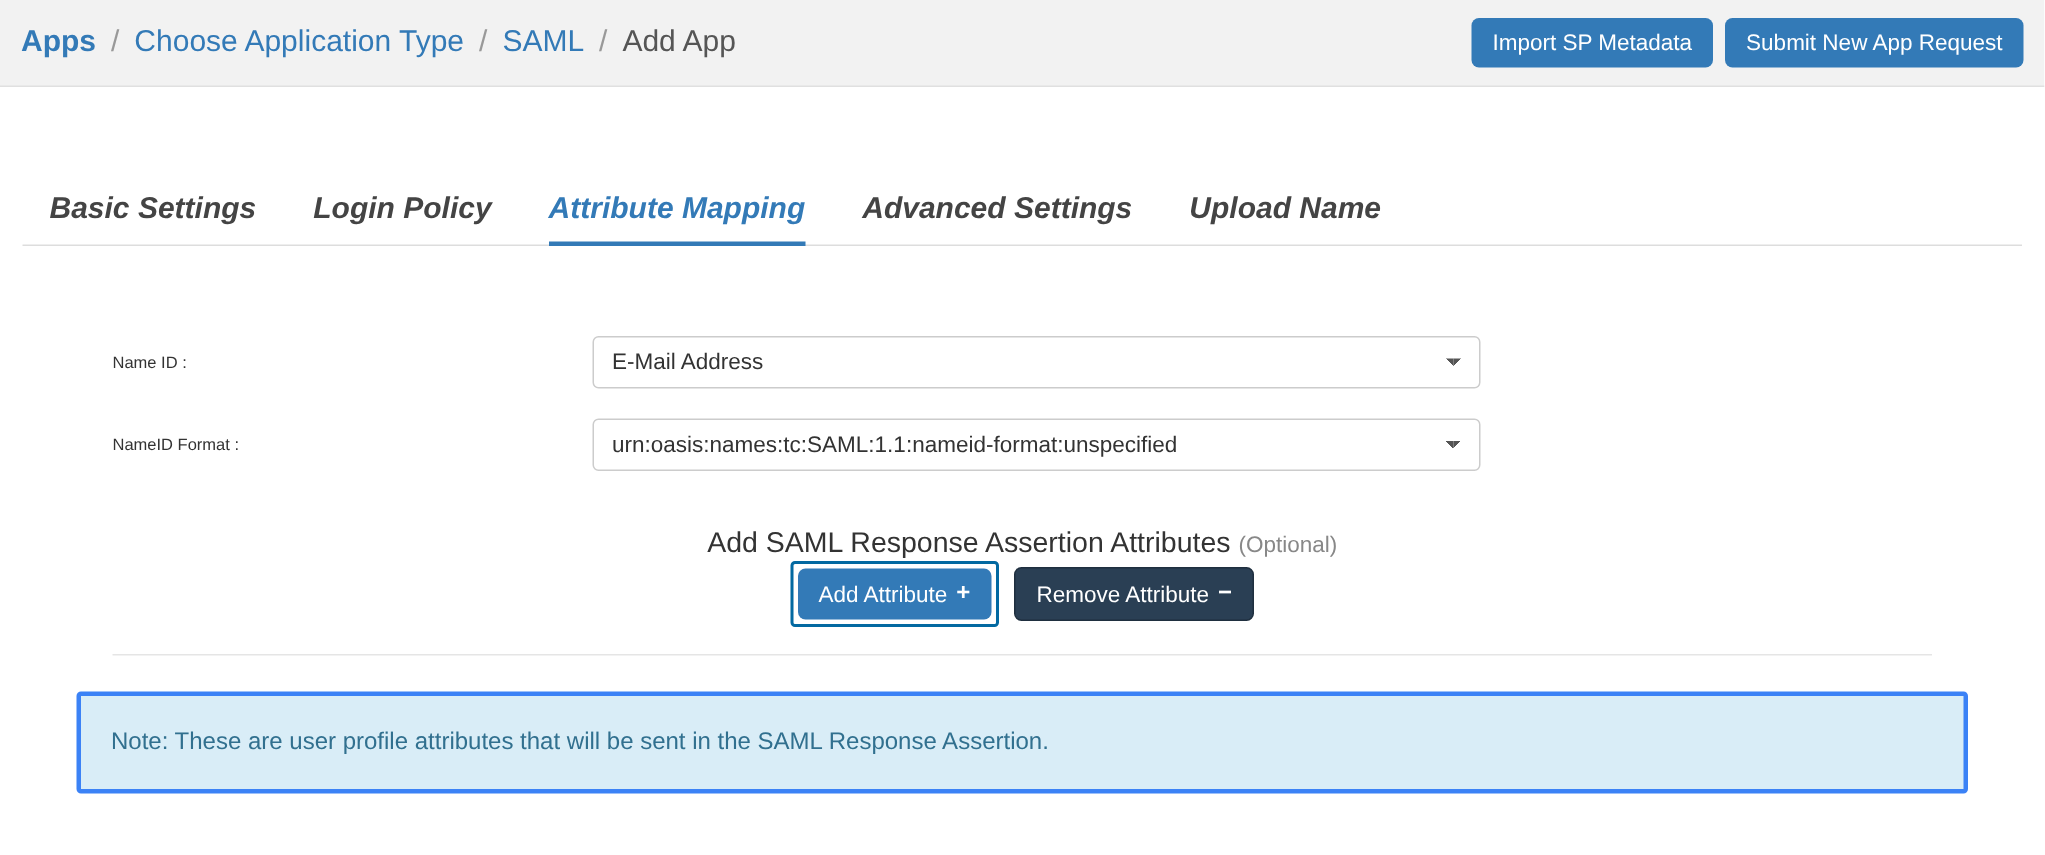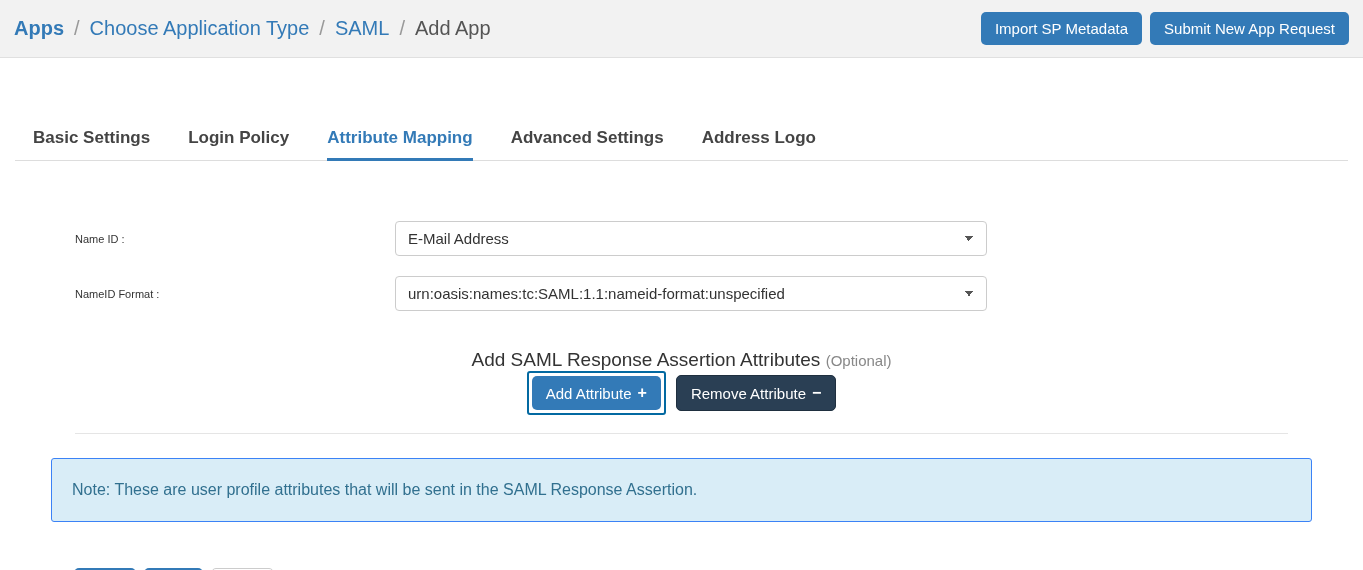--- a/index.html
+++ b/index.html
@@ -14,39 +14,39 @@
     .header-buttons { display: flex; gap: 8px; }
 
     .btn { display: inline-flex; align-items: center; justify-content: center; gap: 6px; padding: 8px 14px; border-radius: 5px; font-size: 15px; cursor: pointer; border: none; white-space: nowrap; }
     .btn-primary { background: #337ab7; color: #fff; }
     .btn-dark { background: #2a3f54; color: #fff; border: 1px solid #1f2f3f; }
     .btn-default { background: #fff; color: #333; border: 1px solid #ccc; }
 
     .content { padding: 0 15px; }
 
     .tabs { display: flex; gap: 38px; border-bottom: 1px solid #ddd; margin-top: 60px; padding: 0 18px; }
-    .tab { padding: 10px 0; font-size: 17px; color: #444; font-weight: 600; cursor: pointer; }
+    .tab { padding: 10px 0; font-size: 20px; color: #444; font-weight: 600; cursor: pointer; font-style: italic; }
     .tab.active { color: #337ab7; border-bottom: 3px solid #337ab7; margin-bottom: -1px; }
 
     .form-area { padding: 60px 60px 0 60px; }
     .form-row { display: flex; align-items: center; margin-bottom: 20px; }
     .form-label { width: 320px; font-size: 11px; color: #333; }
     .form-field { flex: 0 0 592px; }
     .select { width: 100%; padding: 8px 12px; border: 1px solid #ccc; border-radius: 4px; font-size: 15px; color: #333; background: #fff; appearance: none; background-image: linear-gradient(45deg, transparent 50%, #555 50%), linear-gradient(135deg, #555 50%, transparent 50%); background-position: calc(100% - 17px) center, calc(100% - 12px) center; background-size: 5px 5px, 5px 5px; background-repeat: no-repeat; }
 
     .section-header-row { display: flex; justify-content: space-between; align-items: center; margin-top: 38px; padding-bottom: 18px; border-bottom: 1px solid #e5e5e5; flex-direction: column; }
     .section-title { font-size: 19px; color: #333; font-weight: 400; }
     .section-title .optional { font-size: 15px; color: #888; }
     .section-actions { display: flex; gap: 10px; align-items: center; }
 
     .highlight-box { border: 2px solid #0369a1; padding: 3px; border-radius: 3px; }
 
     .icon-plus, .icon-minus { font-weight: 700; font-size: 16px; }
 
-    .note-box { background: #d9edf7; border: 1px solid #3b82f6; color: #31708f; padding: 22px 20px; margin: 24px -24px 0 -24px; border-radius: 3px; font-size: 16px; }
+    .note-box { background: #d9edf7; border: 3px solid #3b82f6; color: #31708f; padding: 22px 20px; margin: 24px -24px 0 -24px; border-radius: 3px; font-size: 16px; }
 
     .footer-actions { display: flex; gap: 8px; margin-top: 46px; margin-left: -1px; padding-bottom: 20px;}
   </style>
 </head>
 <body>
 
 <div class="header-bar">
   <div class="breadcrumbs">
     <span class="breadcrumb-root">Apps</span>
     <span class="breadcrumb-sep">/</span>
@@ -62,21 +62,21 @@
   </div>
 </div>
 
 <div class="content">
 
   <div class="tabs">
     <div class="tab">Basic Settings</div>
     <div class="tab">Login Policy</div>
     <div class="tab active">Attribute Mapping</div>
     <div class="tab">Advanced Settings</div>
-    <div class="tab">Address Logo</div>
+    <div class="tab">Upload Name</div>
   </div>
 
   <div class="form-area">
 
     <div class="form-row">
       <div class="form-label">Name ID :</div>
       <div class="form-field">
         <select class="select">
           <option>E-Mail Address</option>
         </select>

